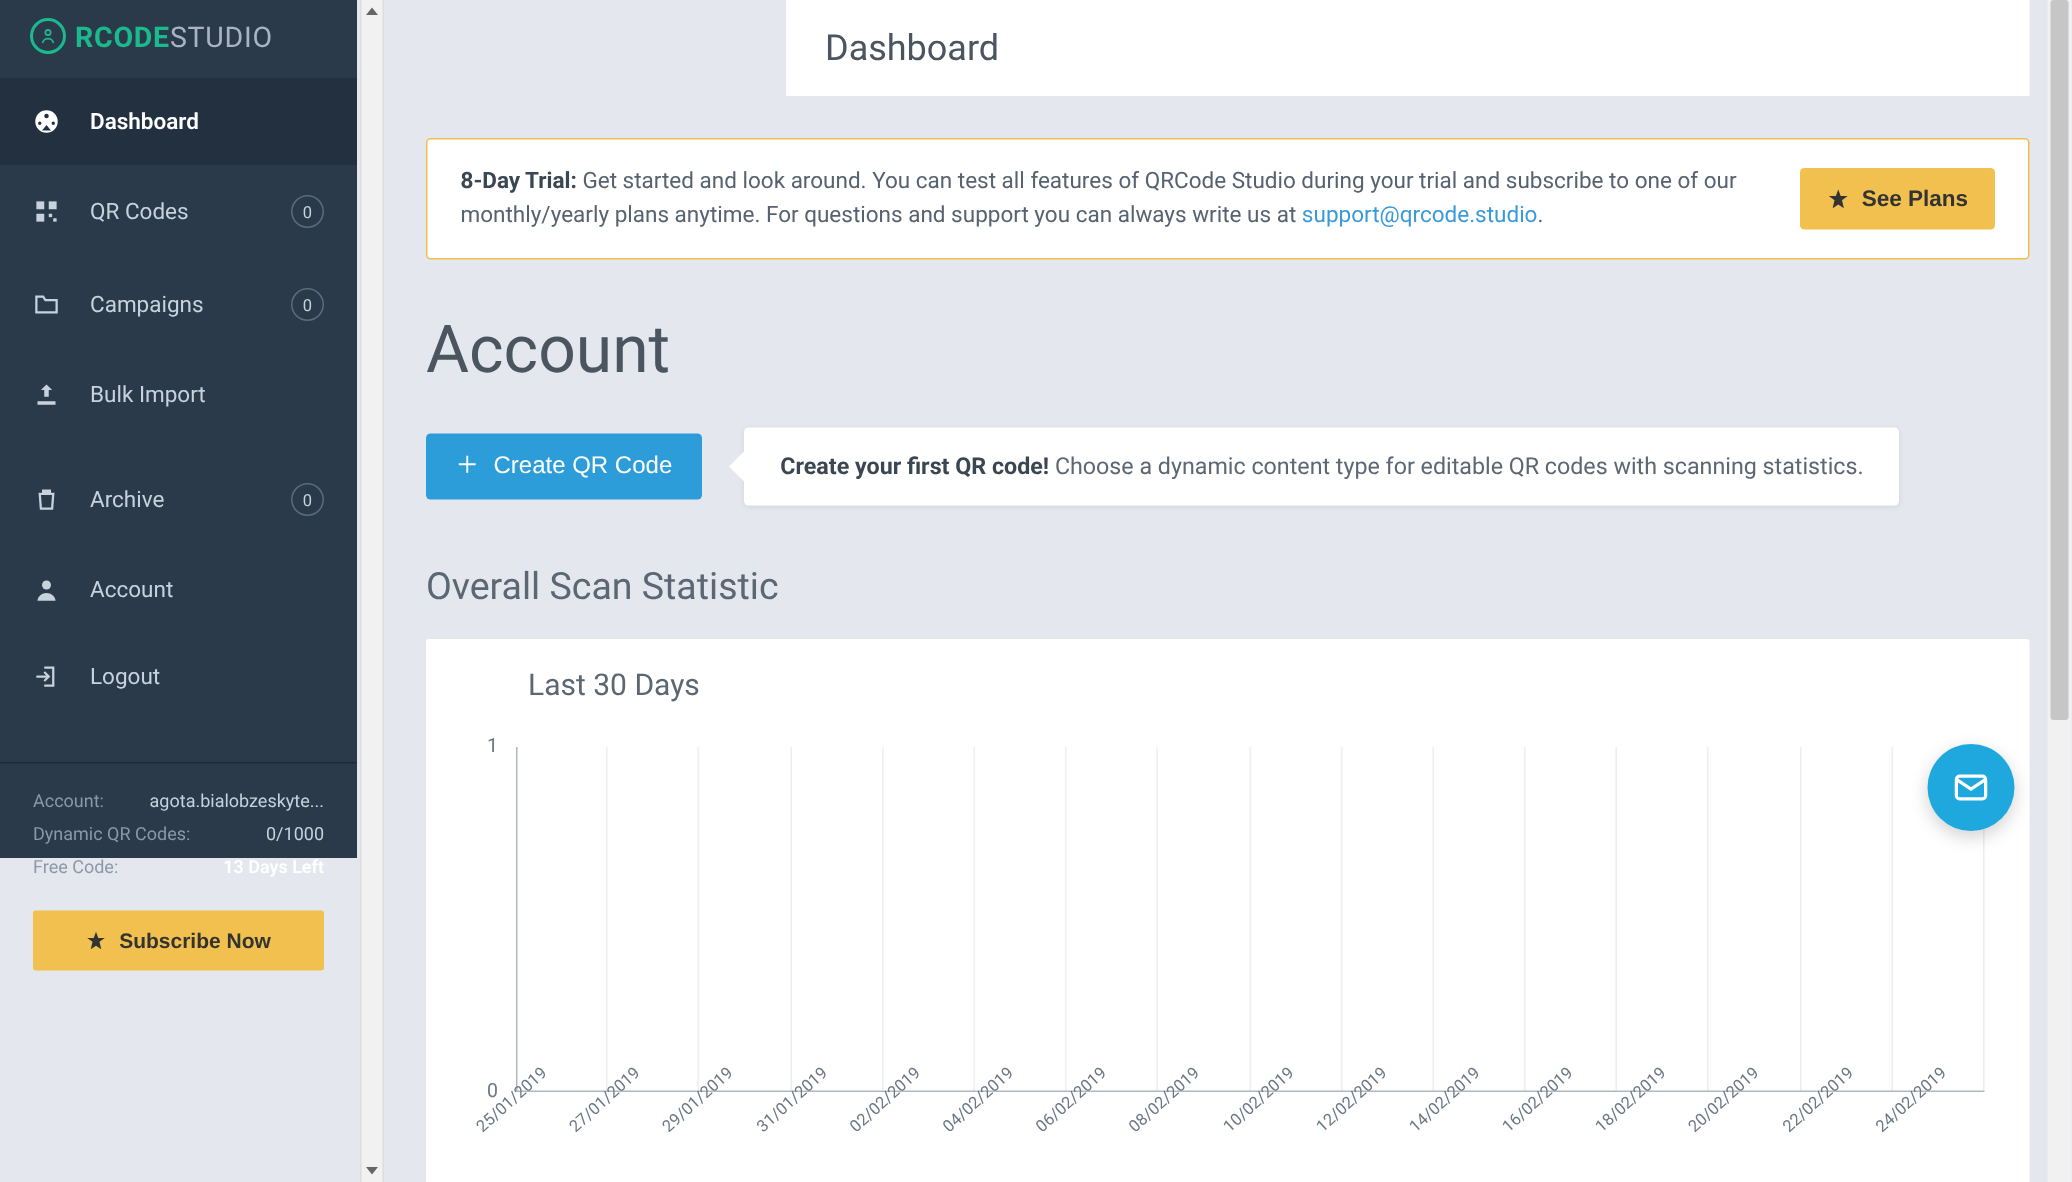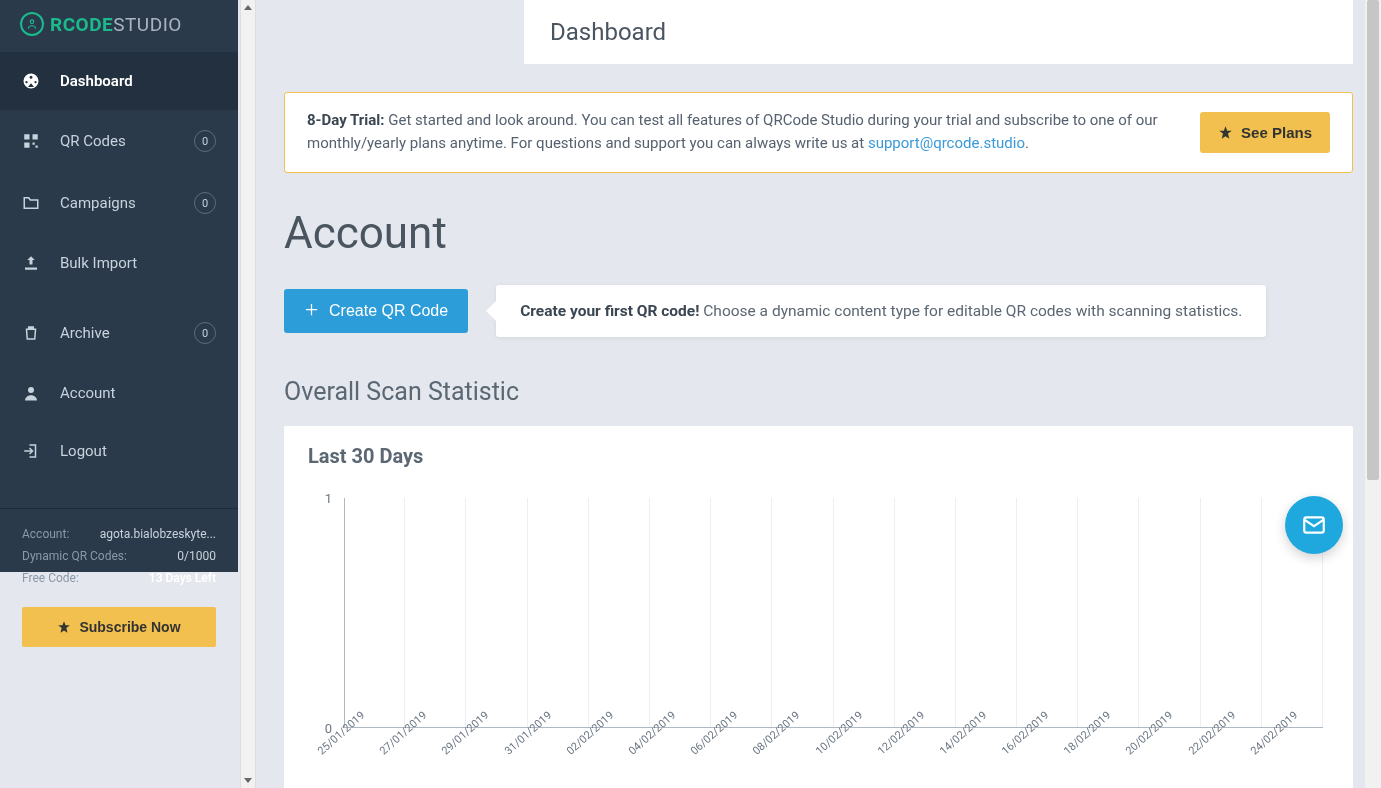--- a/index.html
+++ b/index.html
@@ -207,21 +207,21 @@
   font-size: 25px;
   color: #5b6773;
   font-weight: 400;
 }
 .chart-card {
   margin-top: 20px;
   background: #fff;
   border-radius: 2px;
   padding: 18px 24px 60px 24px;
 }
-.chart-title { font-size: 20px; color: #5b6773; font-weight:700; }
+.chart-title { font-size: 20px; color: #5b6773; font-weight:400;margin-left:44px; }
 .chart-body {
   margin-top: 30px;
   height: 260px;
   position: relative;
 }
 .chart-y-axis {
   position:absolute;
   left: 0; top: 0; bottom: 30px;
   width: 28px;
   text-align: right;

